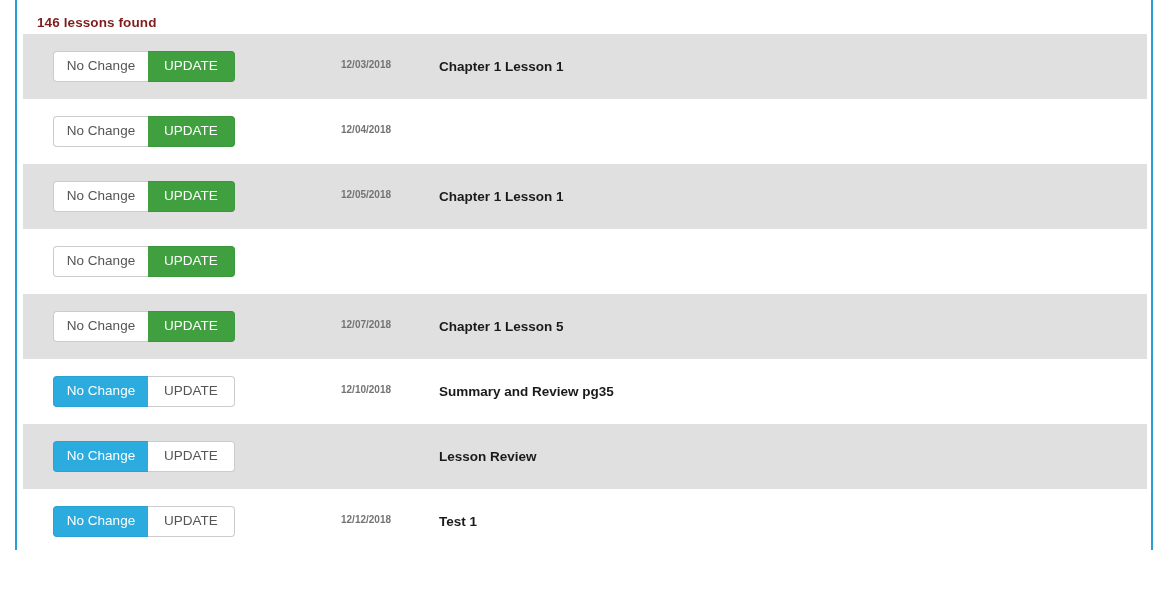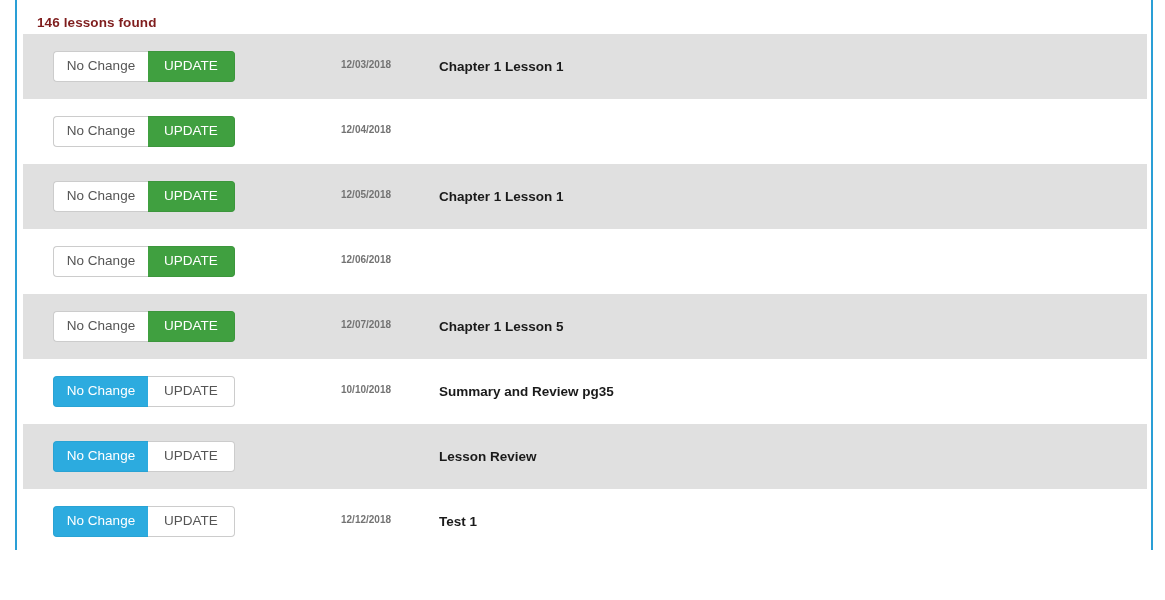--- a/index.html
+++ b/index.html
@@ -166,36 +166,35 @@
           <div class="btn btn-update active">UPDATE</div>
         </div>
         <div class="lesson-date">12/05/2018</div>
         <div class="lesson-title">Chapter 1 Lesson 1</div>
       </div>
       <div class="lesson-row">
         <div class="btn-group">
           <div class="btn btn-nochange">No Change</div>
           <div class="btn btn-update active">UPDATE</div>
         </div>
-        <div class="lesson-date">12/06/2018</div>
       </div>
       <div class="lesson-row striped">
         <div class="btn-group">
           <div class="btn btn-nochange">No Change</div>
           <div class="btn btn-update active">UPDATE</div>
         </div>
         <div class="lesson-date">12/07/2018</div>
         <div class="lesson-title">Chapter 1 Lesson 5</div>
       </div>
       <div class="lesson-row">
         <div class="btn-group">
           <div class="btn btn-nochange active">No Change</div>
           <div class="btn btn-update">UPDATE</div>
         </div>
-        <div class="lesson-date">10/10/2018</div>
+        <div class="lesson-date">12/10/2018</div>
         <div class="lesson-title">Summary and Review pg35</div>
       </div>
       <div class="lesson-row striped">
         <div class="btn-group">
           <div class="btn btn-nochange active">No Change</div>
           <div class="btn btn-update">UPDATE</div>
         </div>
         <div class="lesson-title">Lesson Review</div>
       </div>
       <div class="lesson-row">

